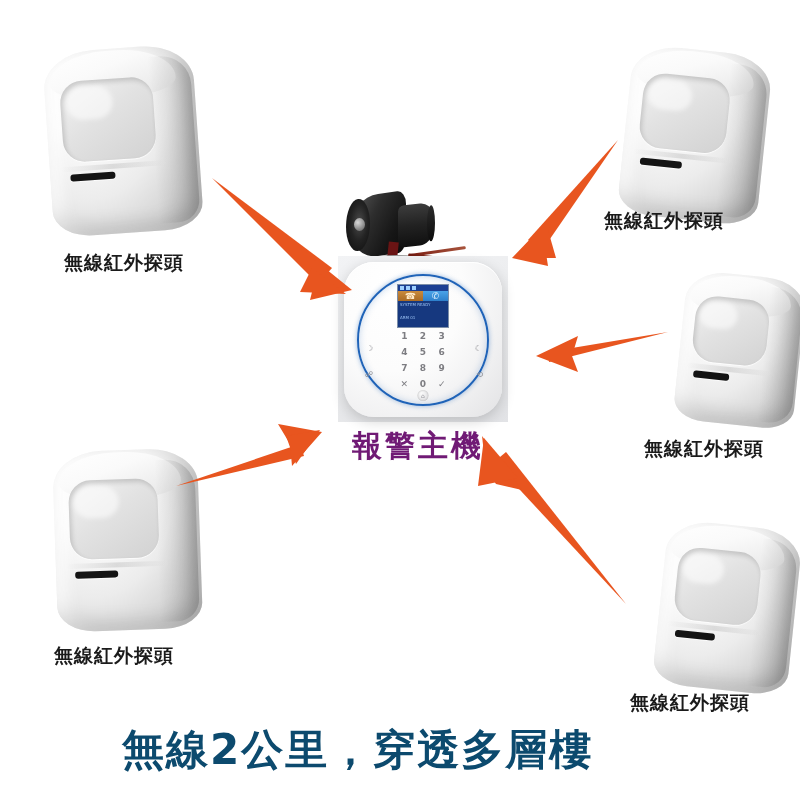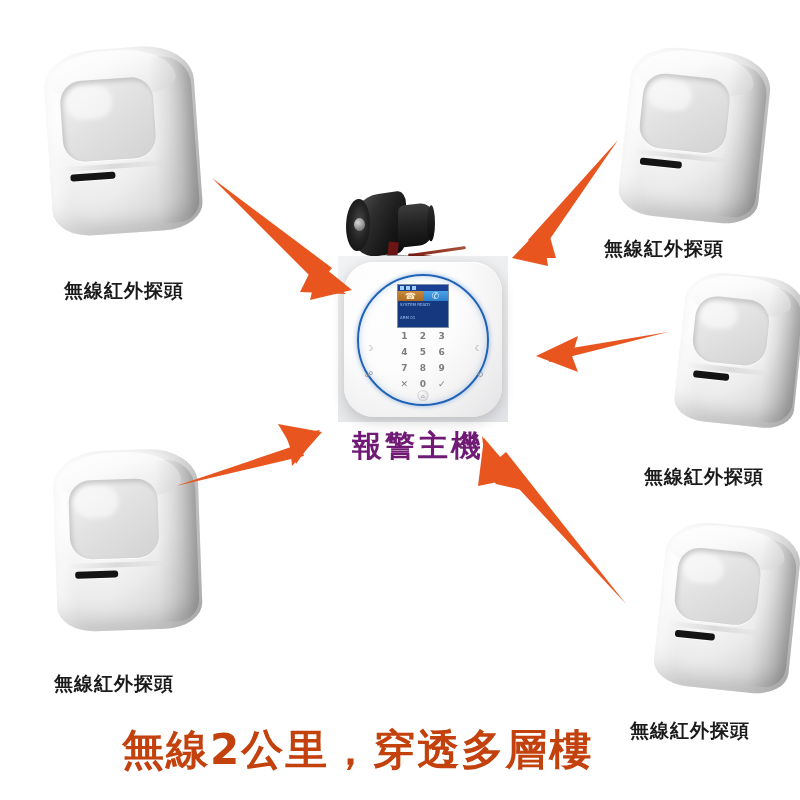--- a/index.html
+++ b/index.html
@@ -52,31 +52,31 @@
     background:linear-gradient(90deg,rgba(0,0,0,0) 0%,rgba(0,0,0,.10) 70%,rgba(0,0,0,.17) 100%);
   }
   .pir.rot-a{transform:rotate(-4deg);}
   .pir.rot-b{transform:rotate(6deg);}
   .pir.rot-c{transform:rotate(-2deg);}
 
   
   .lbl{
     position:absolute;
     font-size:19px;color:#1b1b1b;font-weight:700;
-    letter-spacing:1px;white-space:nowrap;margin-top:28px;
+    letter-spacing:1px;white-space:nowrap;
   }
   .center-lbl{
     position:absolute;
     font-size:30px;font-weight:700;color:#701a75;
     letter-spacing:3px;white-space:nowrap;
     text-shadow:1px 1px 0 rgba(255,255,255,.9);
   }
   .bottom-lbl{
     position:absolute;
-    font-size:42px;font-weight:700;color:#c2410c;
+    font-size:42px;font-weight:700;color:#0c4a6e;
     letter-spacing:2px;white-space:nowrap;
   }
 
   
   .siren{position:absolute;width:120px;height:80px;}
   .siren .horn{
     position:absolute;left:2px;top:4px;width:56px;height:62px;
     background:linear-gradient(120deg,#5a5a5a 0%,#2d2d2d 38%,#161616 72%,#0b0b0b 100%);
     border-radius:50% 16% 16% 50% / 50% 22% 22% 50%;
     transform:skewY(-8deg);

